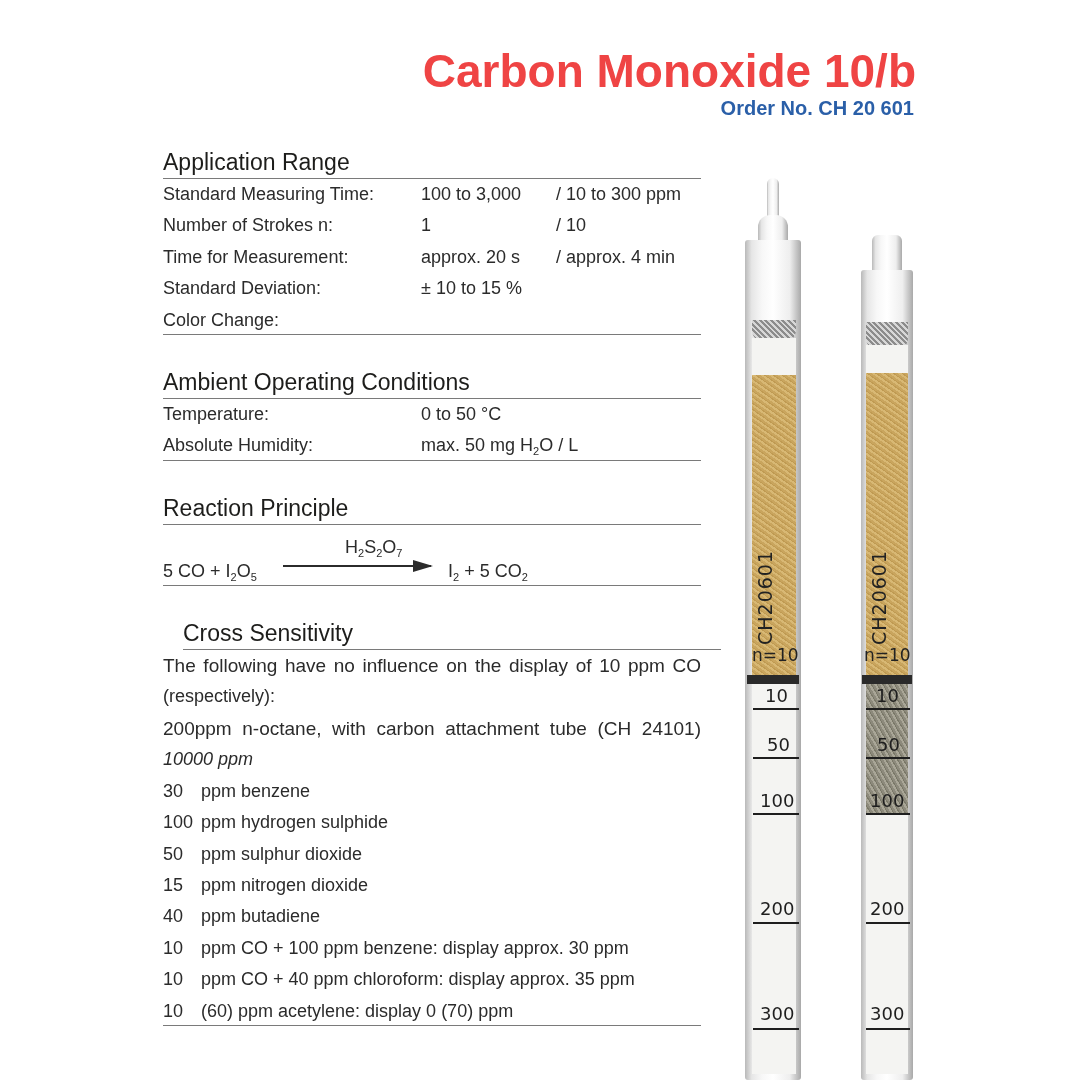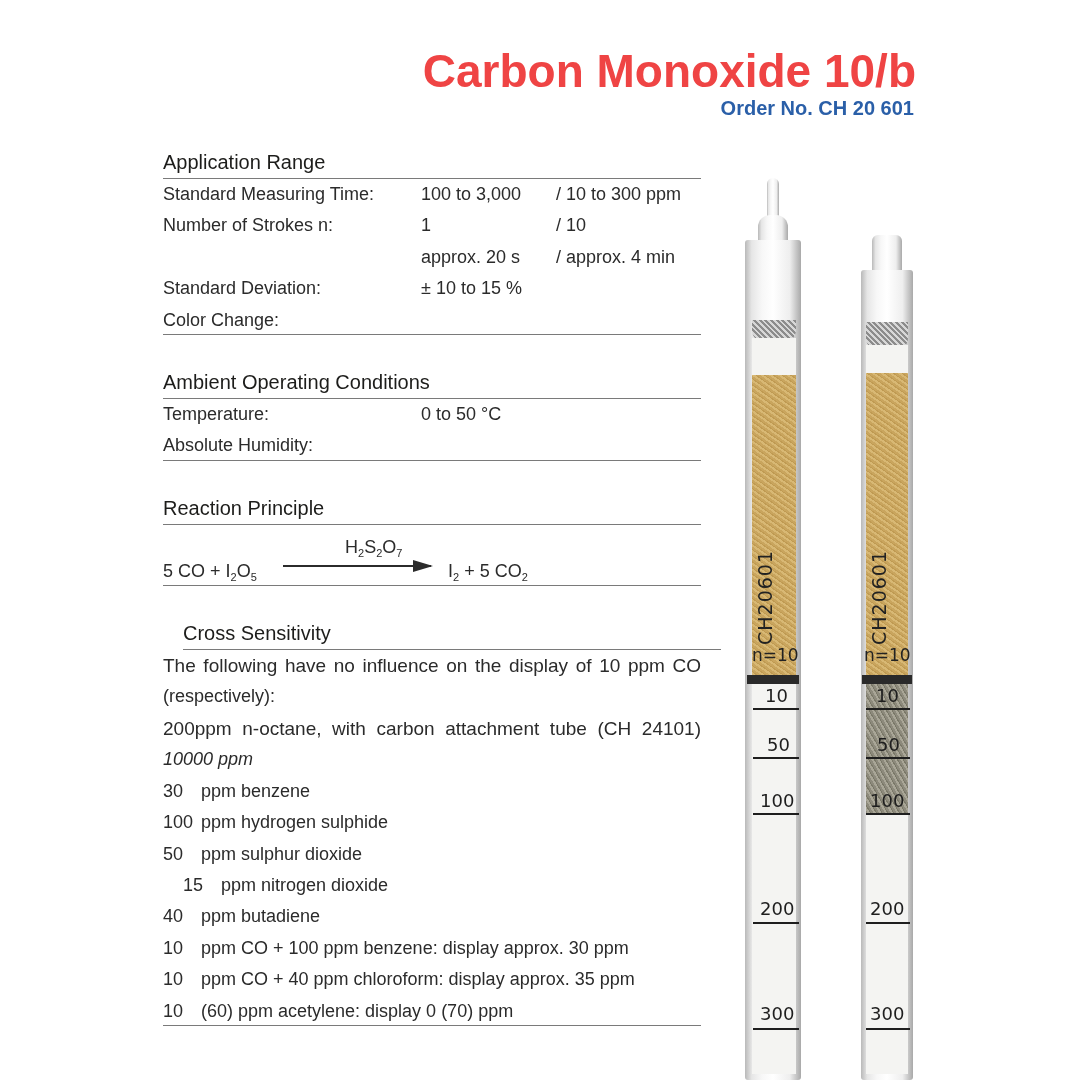--- a/index.html
+++ b/index.html
@@ -3,21 +3,21 @@
   <meta charset="utf-8">
   <style>
     html, body { margin: 0; padding: 0; background: #ffffff; }
     body { width: 1080px; height: 1080px; position: relative; overflow: hidden;
            font-family: "Liberation Sans", "DejaVu Sans", sans-serif; color: #1d1d1b; }
     .title { position: absolute; right: 164px; top: 44px; font-size: 46px; font-weight: bold;
              color: #ef4444; letter-spacing: 0px; white-space: nowrap; }
     .order { position: absolute; right: 166px; top: 97px; font-size: 20px; font-weight: bold;
              color: #2a5fa8; white-space: nowrap; }
     .content { position: absolute; left: 163px; top: 0; width: 538px; }
-    .sec-head { position: absolute; left: 0; width: 538px; font-size: 20px; color: #1d1d1b;
+    .sec-head { position: absolute; left: 0; width: 538px; font-size: 23px; color: #1d1d1b;
                 border-bottom: 1.5px solid #7a7a7a; height: 28px; line-height: 24px; }
     .row { position: absolute; left: 0; width: 538px; height: 31px; font-size: 18px; line-height: 31px;
            color: #2b2b2b; white-space: nowrap; }
     .row .c1 { position: absolute; left: 0; }
     .row .c2 { position: absolute; left: 258px; }
     .row .c3 { position: absolute; left: 393px; }
     .rule { position: absolute; left: 0; width: 538px; height: 0; border-top: 1.5px solid #7a7a7a; }
     sub { font-size: 11px; vertical-align: -4px; line-height: 0; }
     .eq { position: absolute; font-size: 18px; color: #2b2b2b; white-space: nowrap; }
     .arrow { position: absolute; left: 120px; top: 565px; width: 148px; height: 2px; background: #2b2b2b; }
@@ -54,59 +54,61 @@
     <span class="c1">Standard Measuring Time:</span>
     <span class="c2">100 to 3,000</span>
     <span class="c3">/ 10 to 300 ppm</span>
   </div>
   <div class="row" style="top:210px;">
     <span class="c1">Number of Strokes n:</span>
     <span class="c2">1</span>
     <span class="c3">/ 10</span>
   </div>
   <div class="row" style="top:242px;">
+    <span class="c1">Time for Measurement:</span>
     <span class="c2">approx. 20 s</span>
     <span class="c3">/ approx. 4 min</span>
   </div>
   <div class="row" style="top:273px;">
     <span class="c1">Standard Deviation:</span>
     <span class="c2">± 10 to 15 %</span>
   </div>
   <div class="row" style="top:305px;">
     <span class="c1">Color Change:</span>
   </div>
   <div class="rule" style="top:334px;"></div>
 
   <div class="sec-head" style="top:370px;">Ambient Operating Conditions</div>
   <div class="row" style="top:399px;">
     <span class="c1">Temperature:</span>
     <span class="c2">0 to 50 °C</span>
   </div>
   <div class="row" style="top:430px;">
     <span class="c1">Absolute Humidity:</span>
+    <span class="c2"><span>max. 50 mg H</span><sub>2</sub><span>O / L</span></span>
   </div>
   <div class="rule" style="top:460px;"></div>
 
   <div class="sec-head" style="top:496px;">Reaction Principle</div>
   <div class="eq" style="left:174px; top:537px;margin-left:8px;"><span>H</span><sub>2</sub><span>S</span><sub>2</sub><span>O</span><sub>7</sub></div>
   <div class="eq" style="left:0; top:561px;"><span>5 CO + I</span><sub>2</sub><span>O</span><sub>5</sub></div>
   <div class="arrow"></div>
   <div class="eq" style="left:285px; top:561px;"><span>I</span><sub>2</sub><span> + 5 CO</span><sub>2</sub></div>
   <div class="rule" style="top:585px;"></div>
 
   <div class="sec-head" style="top:621px;margin-left:20px;">Cross Sensitivity</div>
   <div class="justify" style="top:650px;">The following have no influence on the display of 10 ppm CO</div>
   <div class="list-row" style="top:681px;">(respectively):</div>
   <div class="justify" style="top:713px;">200ppm n-octane, with carbon attachment tube (CH 24101)</div>
   <div class="list-row" style="top:744px;font-style:italic;">10000 ppm</div>
 
   <div class="list-row" style="top:776px;"><span class="num">30</span><span>ppm benzene</span></div>
   <div class="list-row" style="top:807px;"><span class="num">100</span><span>ppm hydrogen sulphide</span></div>
   <div class="list-row" style="top:839px;"><span class="num">50</span><span>ppm sulphur dioxide</span></div>
-  <div class="list-row" style="top:870px;margin-left:20px;"><span class="num">15</span><span>ppm nitrogen dioxide</span></div>
+  <div class="list-row" style="top:870px;"><span class="num">15</span><span>ppm nitrogen dioxide</span></div>
   <div class="list-row" style="top:901px;"><span class="num">40</span><span>ppm butadiene</span></div>
   <div class="list-row" style="top:933px;"><span class="num">10</span><span>ppm CO + 100 ppm benzene: display approx. 30 ppm</span></div>
   <div class="list-row" style="top:964px;"><span class="num">10</span><span>ppm CO + 40 ppm chloroform: display approx. 35 ppm</span></div>
   <div class="list-row" style="top:996px;"><span class="num">10</span><span>(60) ppm acetylene: display 0 (70) ppm</span></div>
   <div class="rule" style="top:1025px;"></div>
 </div>
 
 <div>
   <div class="tube tip" style="left:767px; top:178px; width:12px; height:40px; border-radius:6px 6px 2px 2px;"></div>
   <div class="tube" style="left:758px; top:215px; width:30px; height:30px; border-radius:12px 12px 0 0;"></div>

